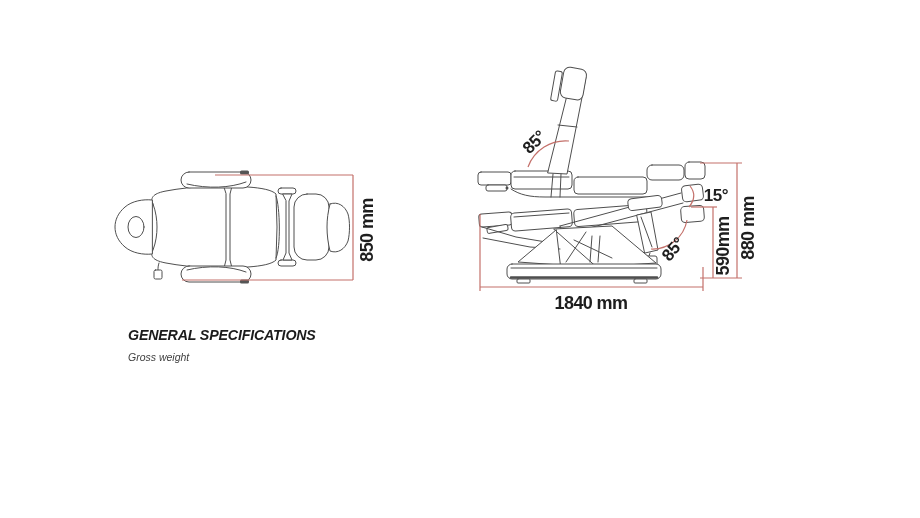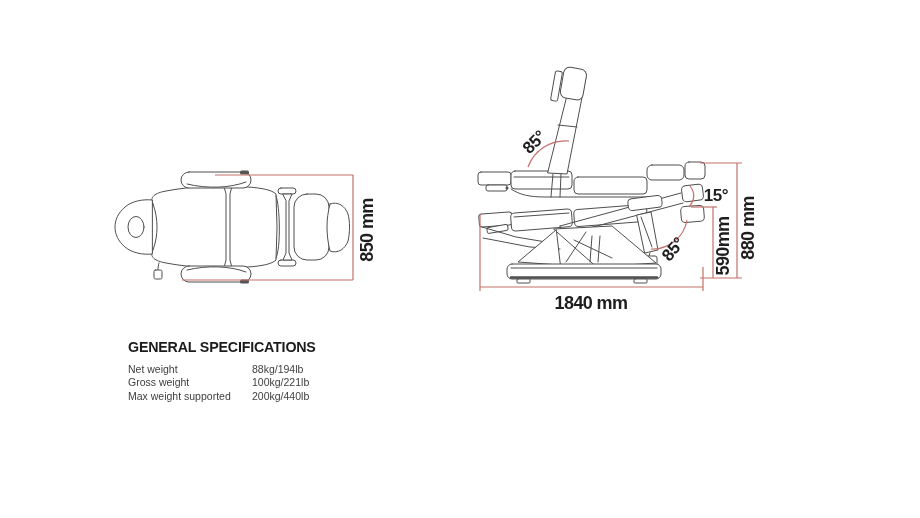--- a/index.html
+++ b/index.html
@@ -12,21 +12,21 @@
 
   .dim-label {
     font-family:"Liberation Sans", sans-serif;
     font-weight:700; font-size:18px; fill:#1e1e1e; letter-spacing:-0.6px;
   }
   .deg-label {
     font-family:"Liberation Sans", sans-serif;
     font-weight:700; font-size:17px; fill:#1e1e1e; letter-spacing:-0.4px;
   }
 
-  .specs { left:128px; top:338px; width:320px; }
+  .specs { left:128px; top:326px; width:320px;font-style:italic; }
   .specs-title {
     font-size:15px; font-weight:700; color:#1b1b1b; letter-spacing:-0.2px;
     margin:0 0 8px 0; transform:scaleX(0.95); transform-origin:left center;
   }
   .spec-row { display:flex; font-size:10.5px; color:#3e3e3e; line-height:13.3px; }
   .spec-label { width:124px; flex:0 0 auto; }
   .spec-value { flex:1; }
 </style>
 </head>
 <body>
@@ -160,27 +160,18 @@
     <text class="deg-label" x="674" y="250" text-anchor="middle" dominant-baseline="middle" transform="rotate(-50 674 250)">85°</text>
     <text class="dim-label" x="724" y="246" text-anchor="middle" dominant-baseline="middle" transform="rotate(-90 724 246)">590mm</text>
     <text class="dim-label" x="749" y="228" text-anchor="middle" dominant-baseline="middle" transform="rotate(-90 749 228)">880 mm</text>
     <text class="dim-label" x="591" y="309" text-anchor="middle">1840 mm</text>
   </svg>
 
   <div class="abs specs">
     <div class="specs-title">GENERAL SPECIFICATIONS</div>
     <div class="specs-table">
       <div class="spec-row">
-        <span class="spec-label">Net weight</span>
-        <span class="spec-value">88kg/194lb</span>
-      </div>
-      <div class="spec-row">
         <span class="spec-label">Gross weight</span>
-        <span class="spec-value">100kg/221lb</span>
-      </div>
-      <div class="spec-row">
-        <span class="spec-label">Max weight supported</span>
-        <span class="spec-value">200kg/440lb</span>
       </div>
     </div>
   </div>
 
 </div>
 
 </body></html>

